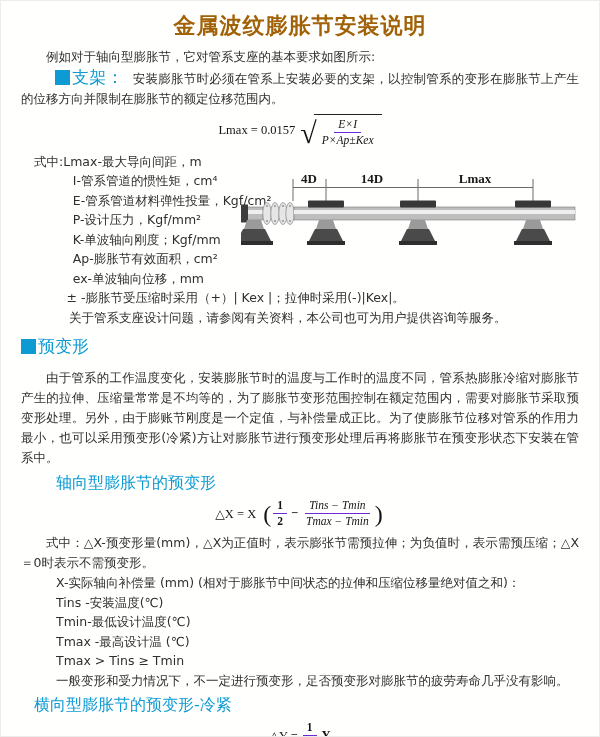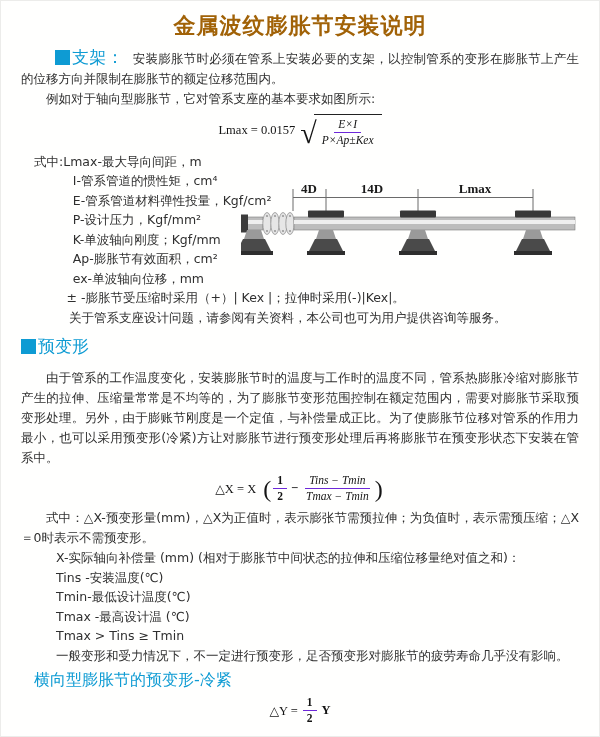--- a/index.html
+++ b/index.html
@@ -54,34 +54,34 @@
   .varline{ white-space:nowrap; }
   .vindent{ padding-left:3.1em; }
   .note-line{ line-height:20px; }
   .note-pm{ padding-left:2.6em; }
   .note-consult{ text-indent:2.8em; }
 
   
   .axlist{ padding-left:35px; line-height:19.5px; }
 
   
-  .diagram{ position:absolute; left:240px; top:180px; width:352px; height:92px; }
+  .diagram{ position:absolute; left:240px; top:170px; width:352px; height:92px; }
   .diagram svg{ display:block; }
   .dim-label{ font-family:"Liberation Serif","DejaVu Serif",serif; font-weight:bold; font-size:13px; fill:#1a1a1a; }
 </style>
 </head>
 <body>
 
 <div class="content">
 
   <div class="doc-title">金属波纹膨胀节安装说明</div>
 
+  <p class="para indent2">例如对于轴向型膨胀节，它对管系支座的基本要求如图所示:</p>
+
   <p class="para indent26"><span class="sq"></span><span class="sec-head">支架：</span><span>安装膨胀节时必须在管系上安装必要的支架，以控制管系的变形在膨胀节上产生的位移方向并限制在膨胀节的额定位移范围内。</span></p>
-
-  <p class="para indent2">例如对于轴向型膨胀节，它对管系支座的基本要求如图所示:</p>
 
   <div class="formula-row">
     <span class="f-lhs">Lmax = 0.0157</span>
     <span class="sqrt">
       <span class="sqrt-sym">√</span>
       <span class="sqrt-body">
         <span class="frac">
           <span class="num">E×I</span>
           <span class="den">P×Ap±Kex</span>
         </span>
@@ -98,20 +98,21 @@
     <div class="varline vindent">Ap-膨胀节有效面积，cm²</div>
     <div class="varline vindent">ex-单波轴向位移，mm</div>
     <div class="note-line note-pm">± -膨胀节受压缩时采用（+）| Kex |；拉伸时采用(-)|Kex|。</div>
     <div class="note-line note-consult">关于管系支座设计问题，请参阅有关资料，本公司也可为用户提供咨询等服务。</div>
   </div>
 
   <div class="sec-row"><span class="sq"></span><span class="sec-head">预变形</span></div>
 
   <p class="para indent2">由于管系的工作温度变化，安装膨胀节时的温度与工作时的温度不同，管系热膨胀冷缩对膨胀节产生的拉伸、压缩量常常是不均等的，为了膨胀节变形范围控制在额定范围内，需要对膨胀节采取预变形处理。另外，由于膨账节刚度是一个定值，与补偿量成正比。为了使膨胀节位移对管系的作用力最小，也可以采用预变形(冷紧)方让对膨胀节进行预变形处理后再将膨胀节在预变形状态下安装在管系中。</p>
 
+  <div class="sub-head ax">轴向型膨胀节的预变形</div>
 
   <div class="formula-row">
     <span class="f-lhs">△X = X</span>
     <span class="paren">(</span>
     <span class="frac upright">
       <span class="num">1</span>
       <span class="den">2</span>
     </span>
     <span class="f-op">−</span>
     <span class="frac">

